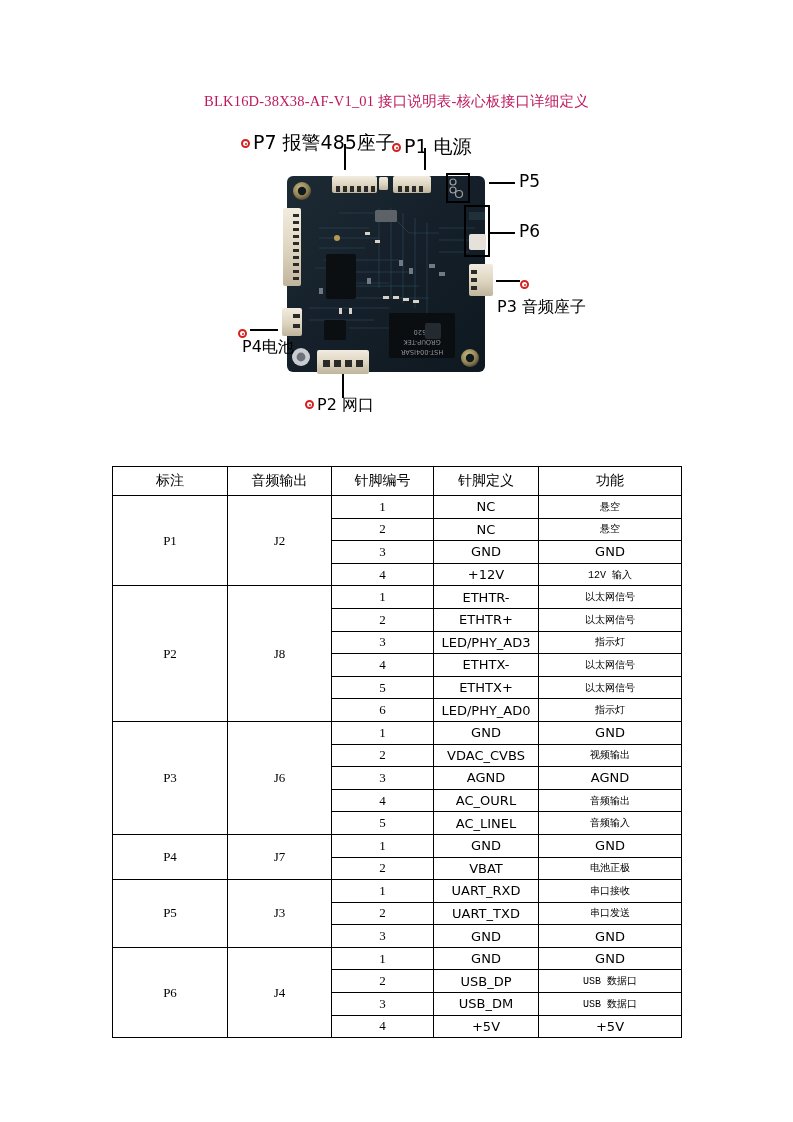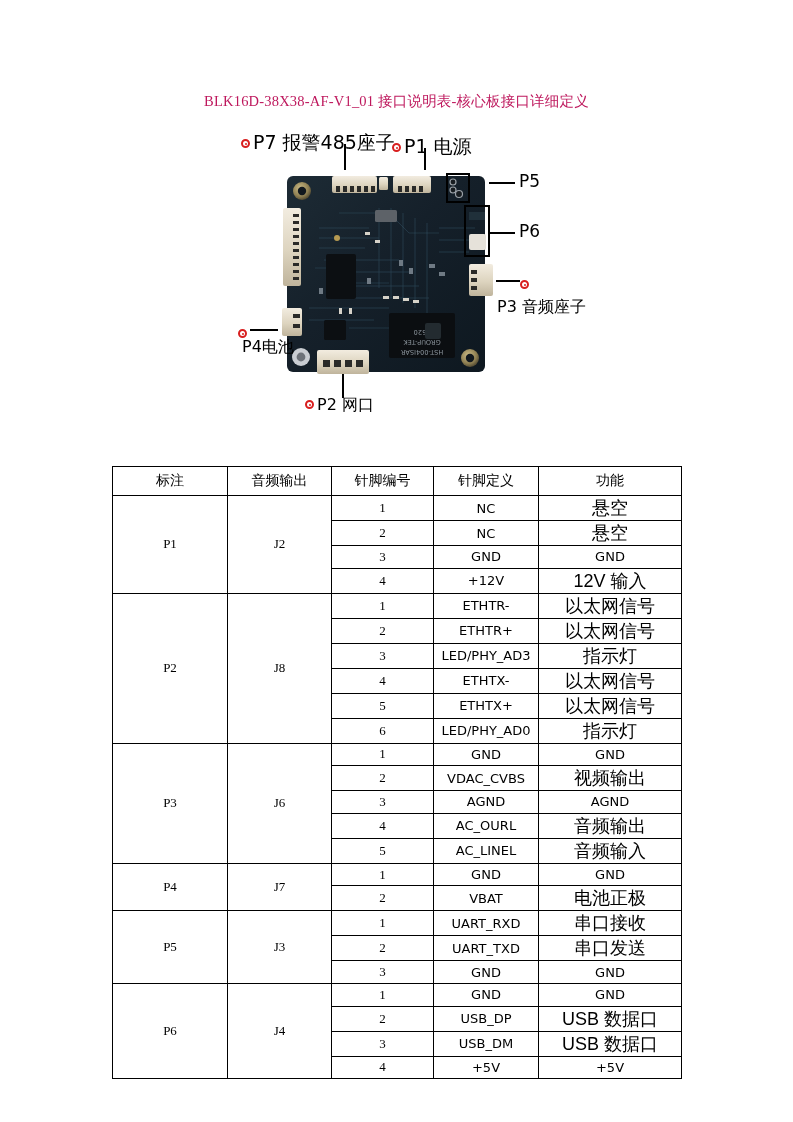--- a/index.html
+++ b/index.html
@@ -128,22 +128,22 @@
   }
   .cell-def {
     font-family: "DejaVu Sans", "Liberation Sans", sans-serif;
     font-size: 12.5px;
   }
   .cell-fn {
     font-family: "DejaVu Sans", "Liberation Sans", sans-serif;
     font-size: 12.5px;
   }
   .cell-fn.cn, .cell-def.cn {
-    font-family: Liberation Sans, sans-serif;
-    font-size: 18px;
+    font-family: Liberation Mono, monospace;
+    font-size: 10px;
   }
 </style>
 </head>
 <body>
 
 <div class="doc-title">BLK16D-38X38-AF-V1_01 接口说明表-核心板接口详细定义</div>
 
 <div class="figure">
 
   <div class="board-wrap">

